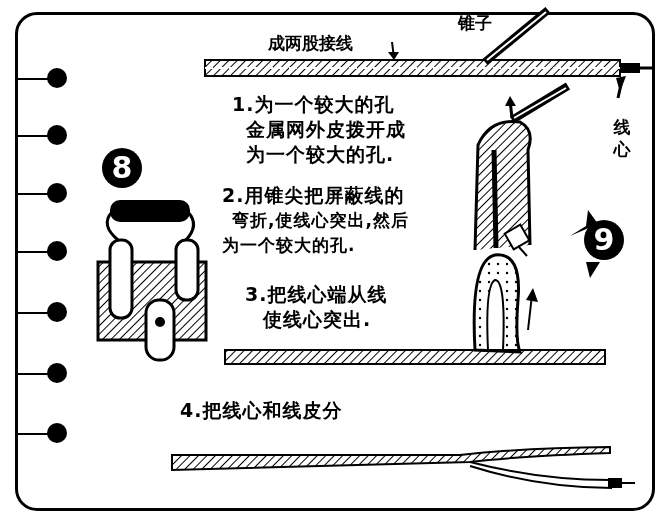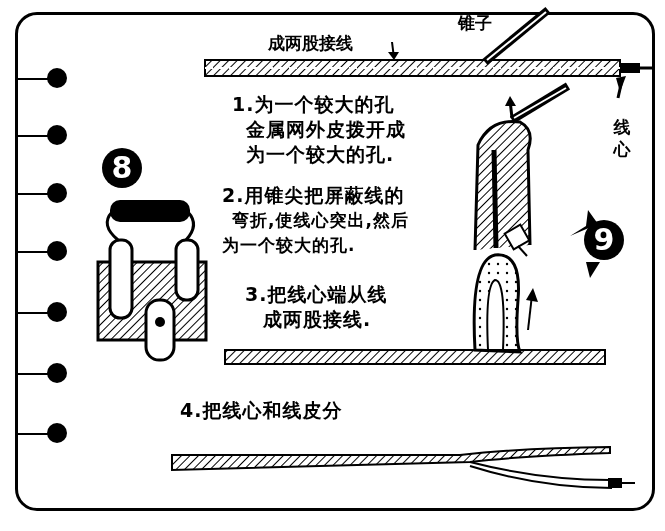--- a/index.html
+++ b/index.html
@@ -120,18 +120,18 @@
 </div>
 
 <div class="txt" style="left:222px;top:183px">
   <div><span>2.</span><span>用锥尖把屏蔽线的</span></div>
   <div style="padding-left:10px;font-size:17px">弯折,使线心突出,然后</div>
   <div style="font-size:17px">为一个较大的孔.</div>
 </div>
 
 <div class="txt" style="left:245px;top:282px">
   <div><span>3.</span><span>把线心端从线</span></div>
-  <div style="padding-left:18px">成两股接线.</div>
+  <div style="padding-left:18px">使线心突出.</div>
 </div>
 
 <div class="txt" style="left:180px;top:398px">
   <div><span>4.</span><span>把线心和线皮分</span></div>
 </div>
 
 </body></html>

